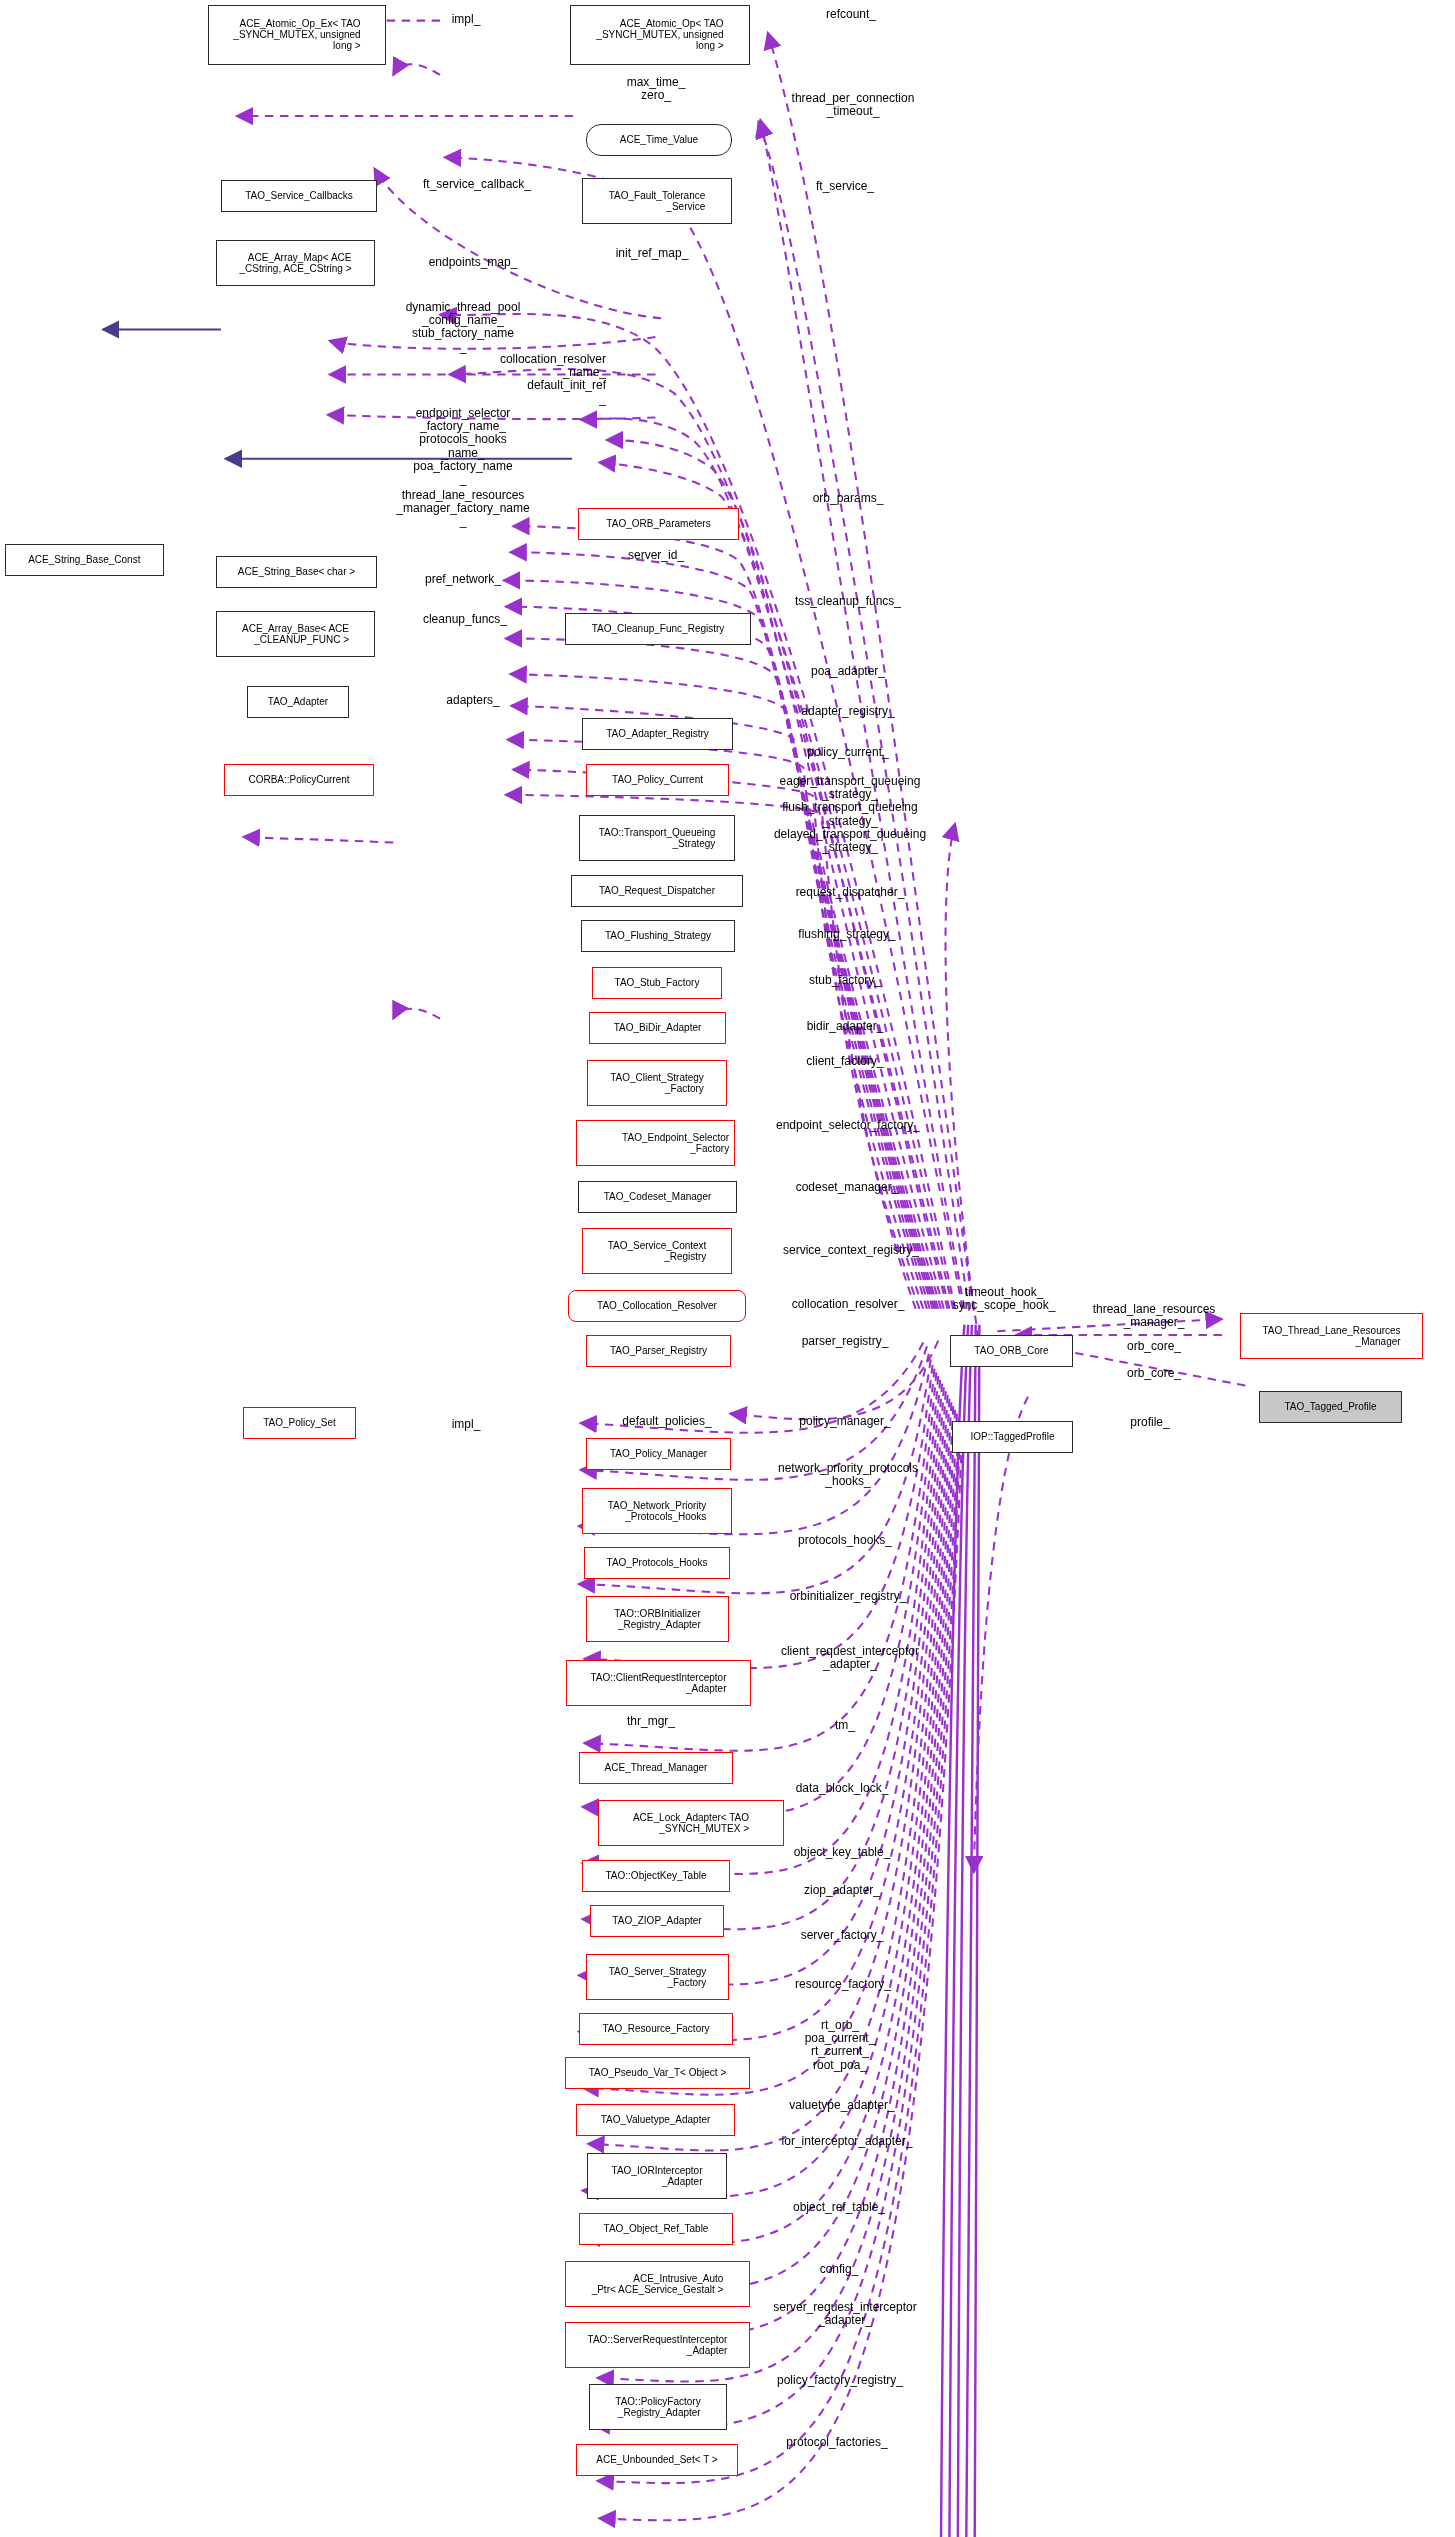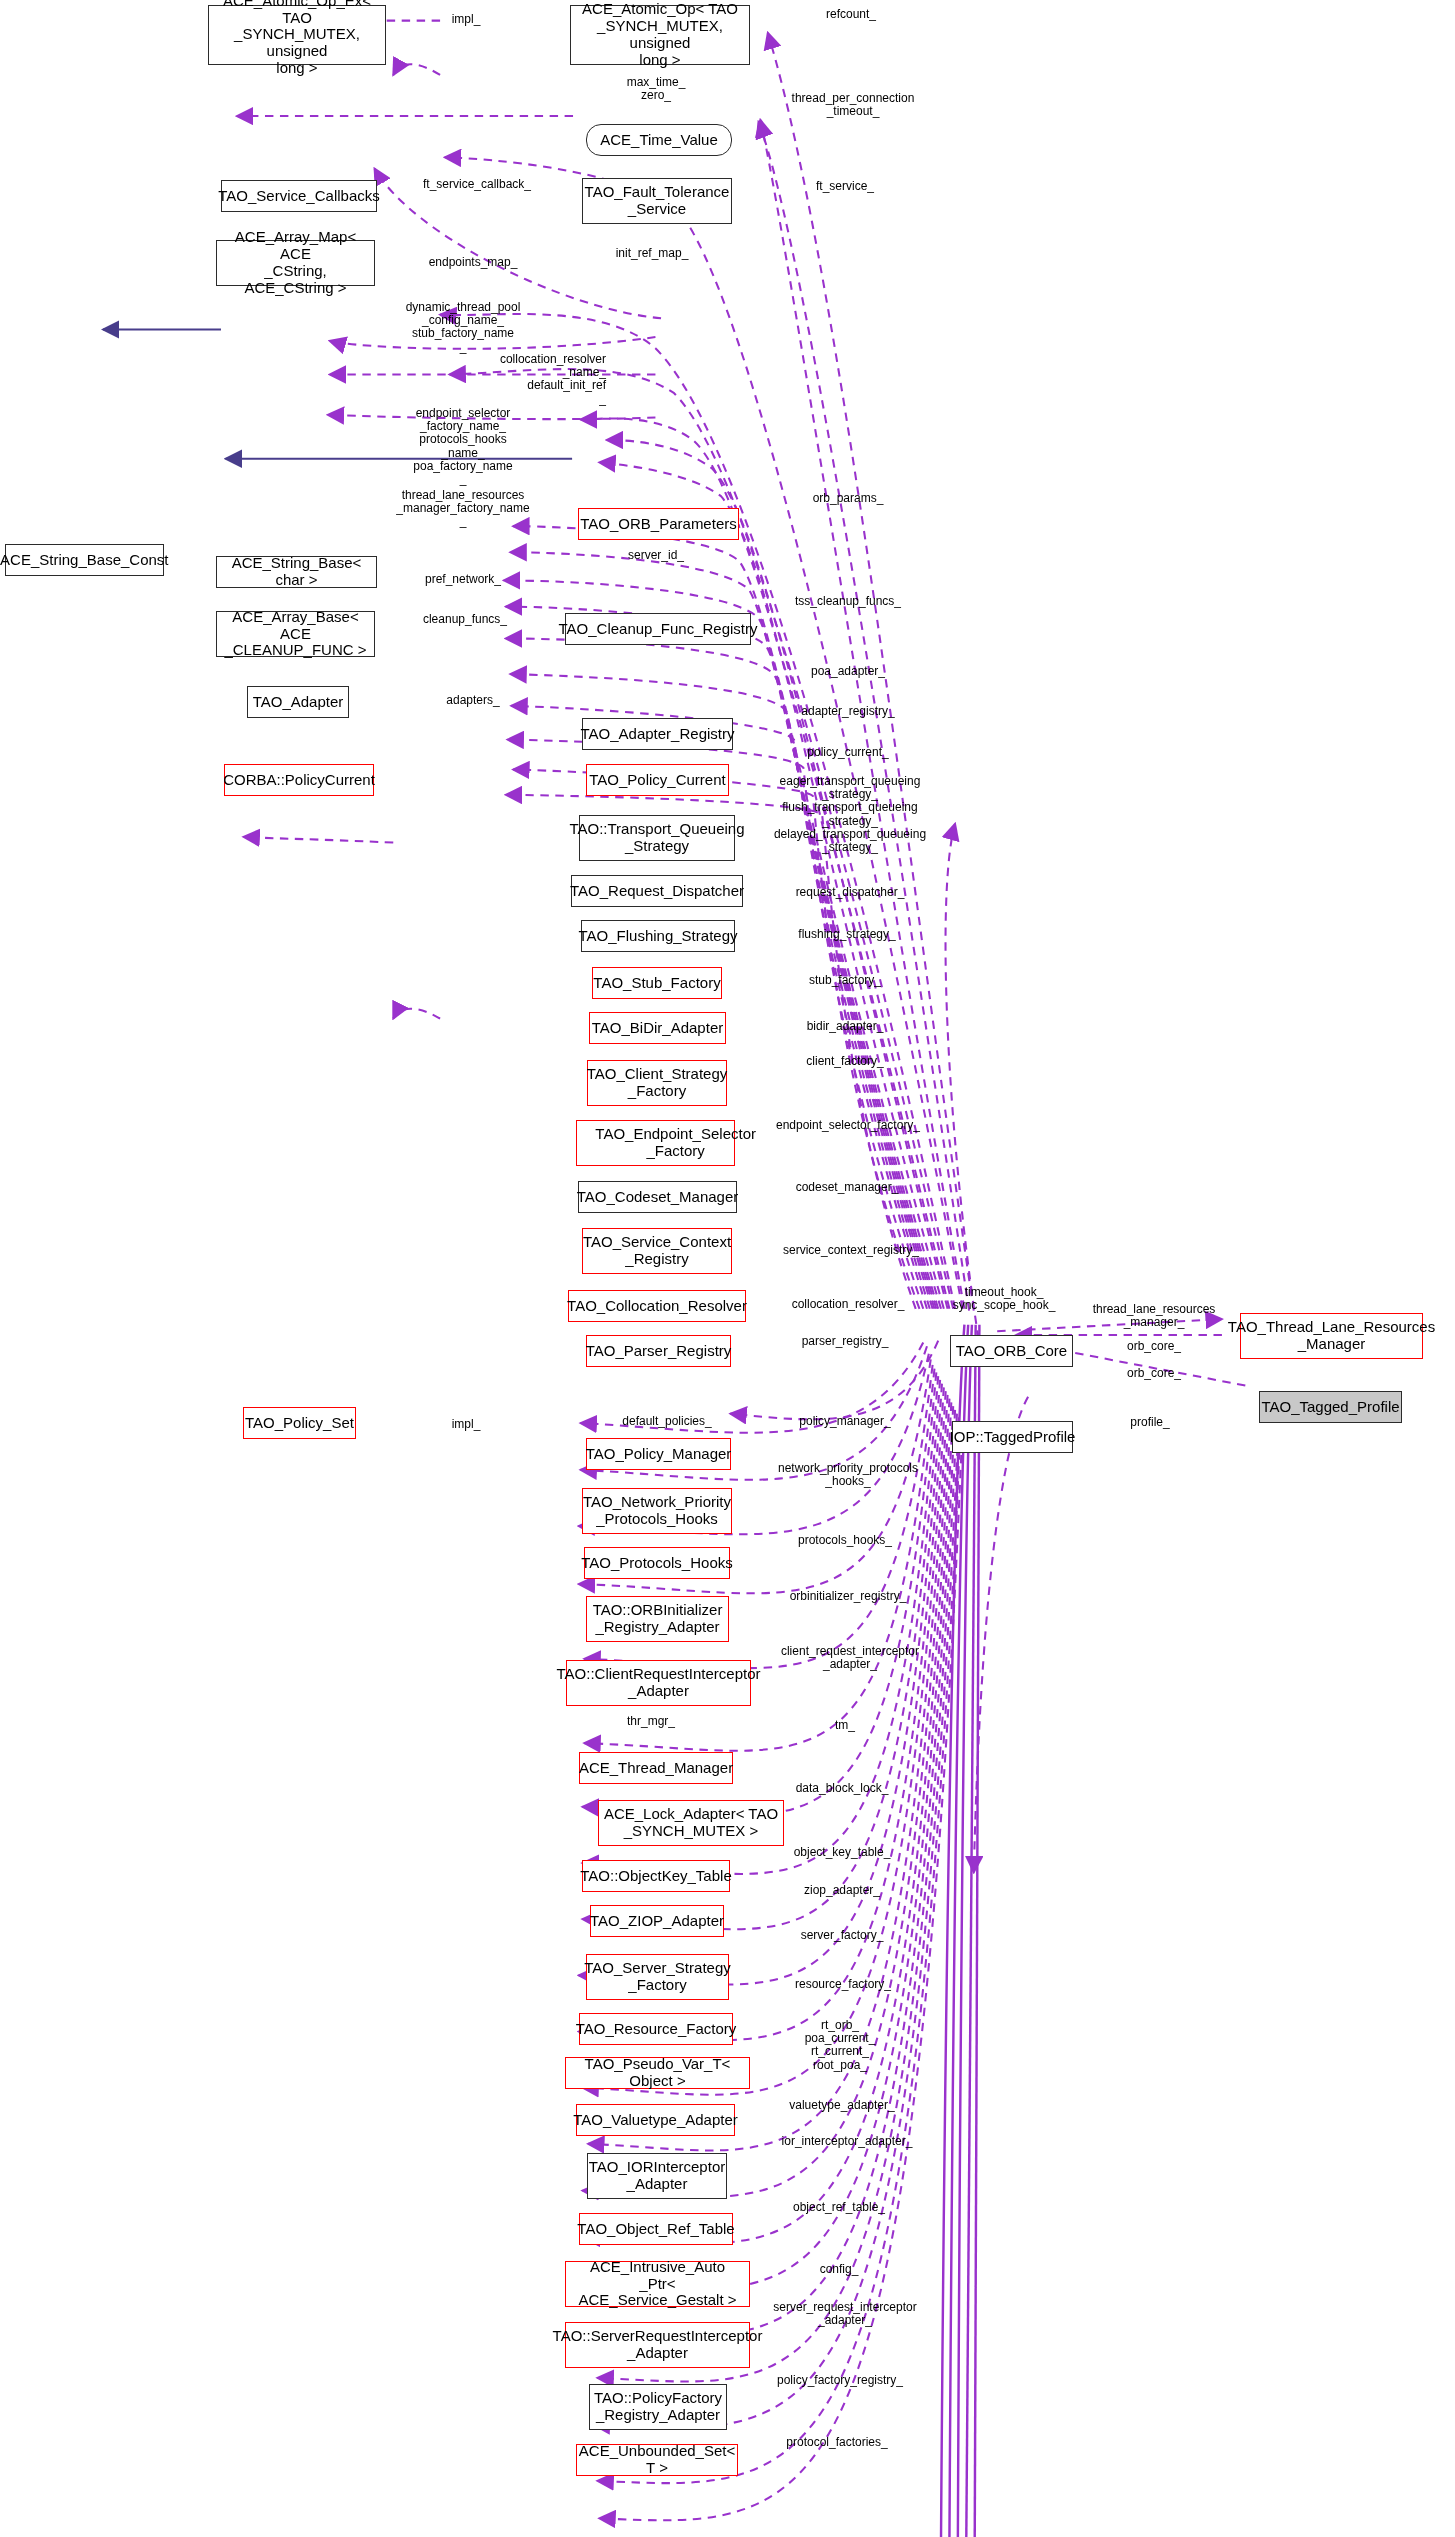--- a/index.html
+++ b/index.html
@@ -1,22 +1,22 @@
 <!DOCTYPE html>
 <html style="font-size:15px"><head>
 <meta charset="utf-8">
 <style>
   html,body{margin:0;padding:0;background:#ffffff;}
   body{font-family:"Liberation Sans",sans-serif;}
   #stage{position:relative;width:1456px;height:2538px;background:#ffffff;overflow:hidden;}
   svg.edges{position:absolute;left:0;top:0;width:1456px;height:2538px;pointer-events:none;}
 
   .node{position:absolute;box-sizing:border-box;display:flex;align-items:center;justify-content:center;
-        text-align:center;background:#ffffff;border:1.5px solid #2b2b2b;
-        font-size:15px;line-height:1.12;color:#000;padding:1.9px 3.7px;white-space:pre-line;}
+        text-align:right;background:#ffffff;border:1.5px solid #2b2b2b;
+        font-size:10px;line-height:1.12;color:#000;padding:1.9px 3.7px;white-space:pre-line;}
   .node.red{border-color:#ff0000;}
   .node.grey{background:#c8c8c8;border-color:#2b2b2b;}
 
   .elabel{position:absolute;font-size:12px;color:#000;line-height:1.1;text-align:center;
           white-space:pre-line;transform:translateX(-50%);}
 </style>
 </head>
 <body>
 
 <div id="stage">
@@ -129,21 +129,21 @@
       <div class="node" style="left: 581px; top: 920px; width: 154px; height: 32px;">TAO_Flushing_Strategy</div>
       <div class="node red" style="left: 592px; top: 967px; width: 130px; height: 32px;">TAO_Stub_Factory</div>
       <div class="node red" style="left: 589px; top: 1012px; width: 137px; height: 32px;">TAO_BiDir_Adapter</div>
       <div class="node red" style="left: 587px; top: 1060px; width: 140px; height: 46px;">TAO_Client_Strategy
 _Factory</div>
       <div class="node red" style="left: 576px; top: 1120px; width: 159px; height: 46px; padding-left: 44px;">TAO_Endpoint_Selector
 _Factory</div>
       <div class="node" style="left: 578px; top: 1181px; width: 159px; height: 32px;">TAO_Codeset_Manager</div>
       <div class="node red" style="left: 582px; top: 1228px; width: 150px; height: 46px;">TAO_Service_Context
 _Registry</div>
-      <div class="node red" style="left: 568px; top: 1290px; width: 178px; height: 32px;">TAO_Collocation_Resolver</div>
+      <div class="node red" style="left: 568px; top: 1290px; width: 178px; height: 32px; border-radius: 8px;">TAO_Collocation_Resolver</div>
       <div class="node red" style="left: 586px; top: 1335px; width: 145px; height: 32px;">TAO_Parser_Registry</div>
       <div class="node" style="left: 950px; top: 1335px; width: 123px; height: 32px;">TAO_ORB_Core</div>
       <div class="node red" style="left: 1240px; top: 1313px; width: 183px; height: 46px;">TAO_Thread_Lane_Resources
 _Manager</div>
       <div class="node red" style="left: 243px; top: 1407px; width: 113px; height: 32px;">TAO_Policy_Set</div>
       <div class="node grey" style="left: 1259px; top: 1391px; width: 143px; height: 32px;">TAO_Tagged_Profile</div>
       <div class="node" style="left: 952px; top: 1421px; width: 121px; height: 32px;">IOP::TaggedProfile</div>
       <div class="node red" style="left: 586px; top: 1438px; width: 145px; height: 32px;">TAO_Policy_Manager</div>
       <div class="node red" style="left: 582px; top: 1488px; width: 150px; height: 46px;">TAO_Network_Priority
 _Protocols_Hooks</div>

